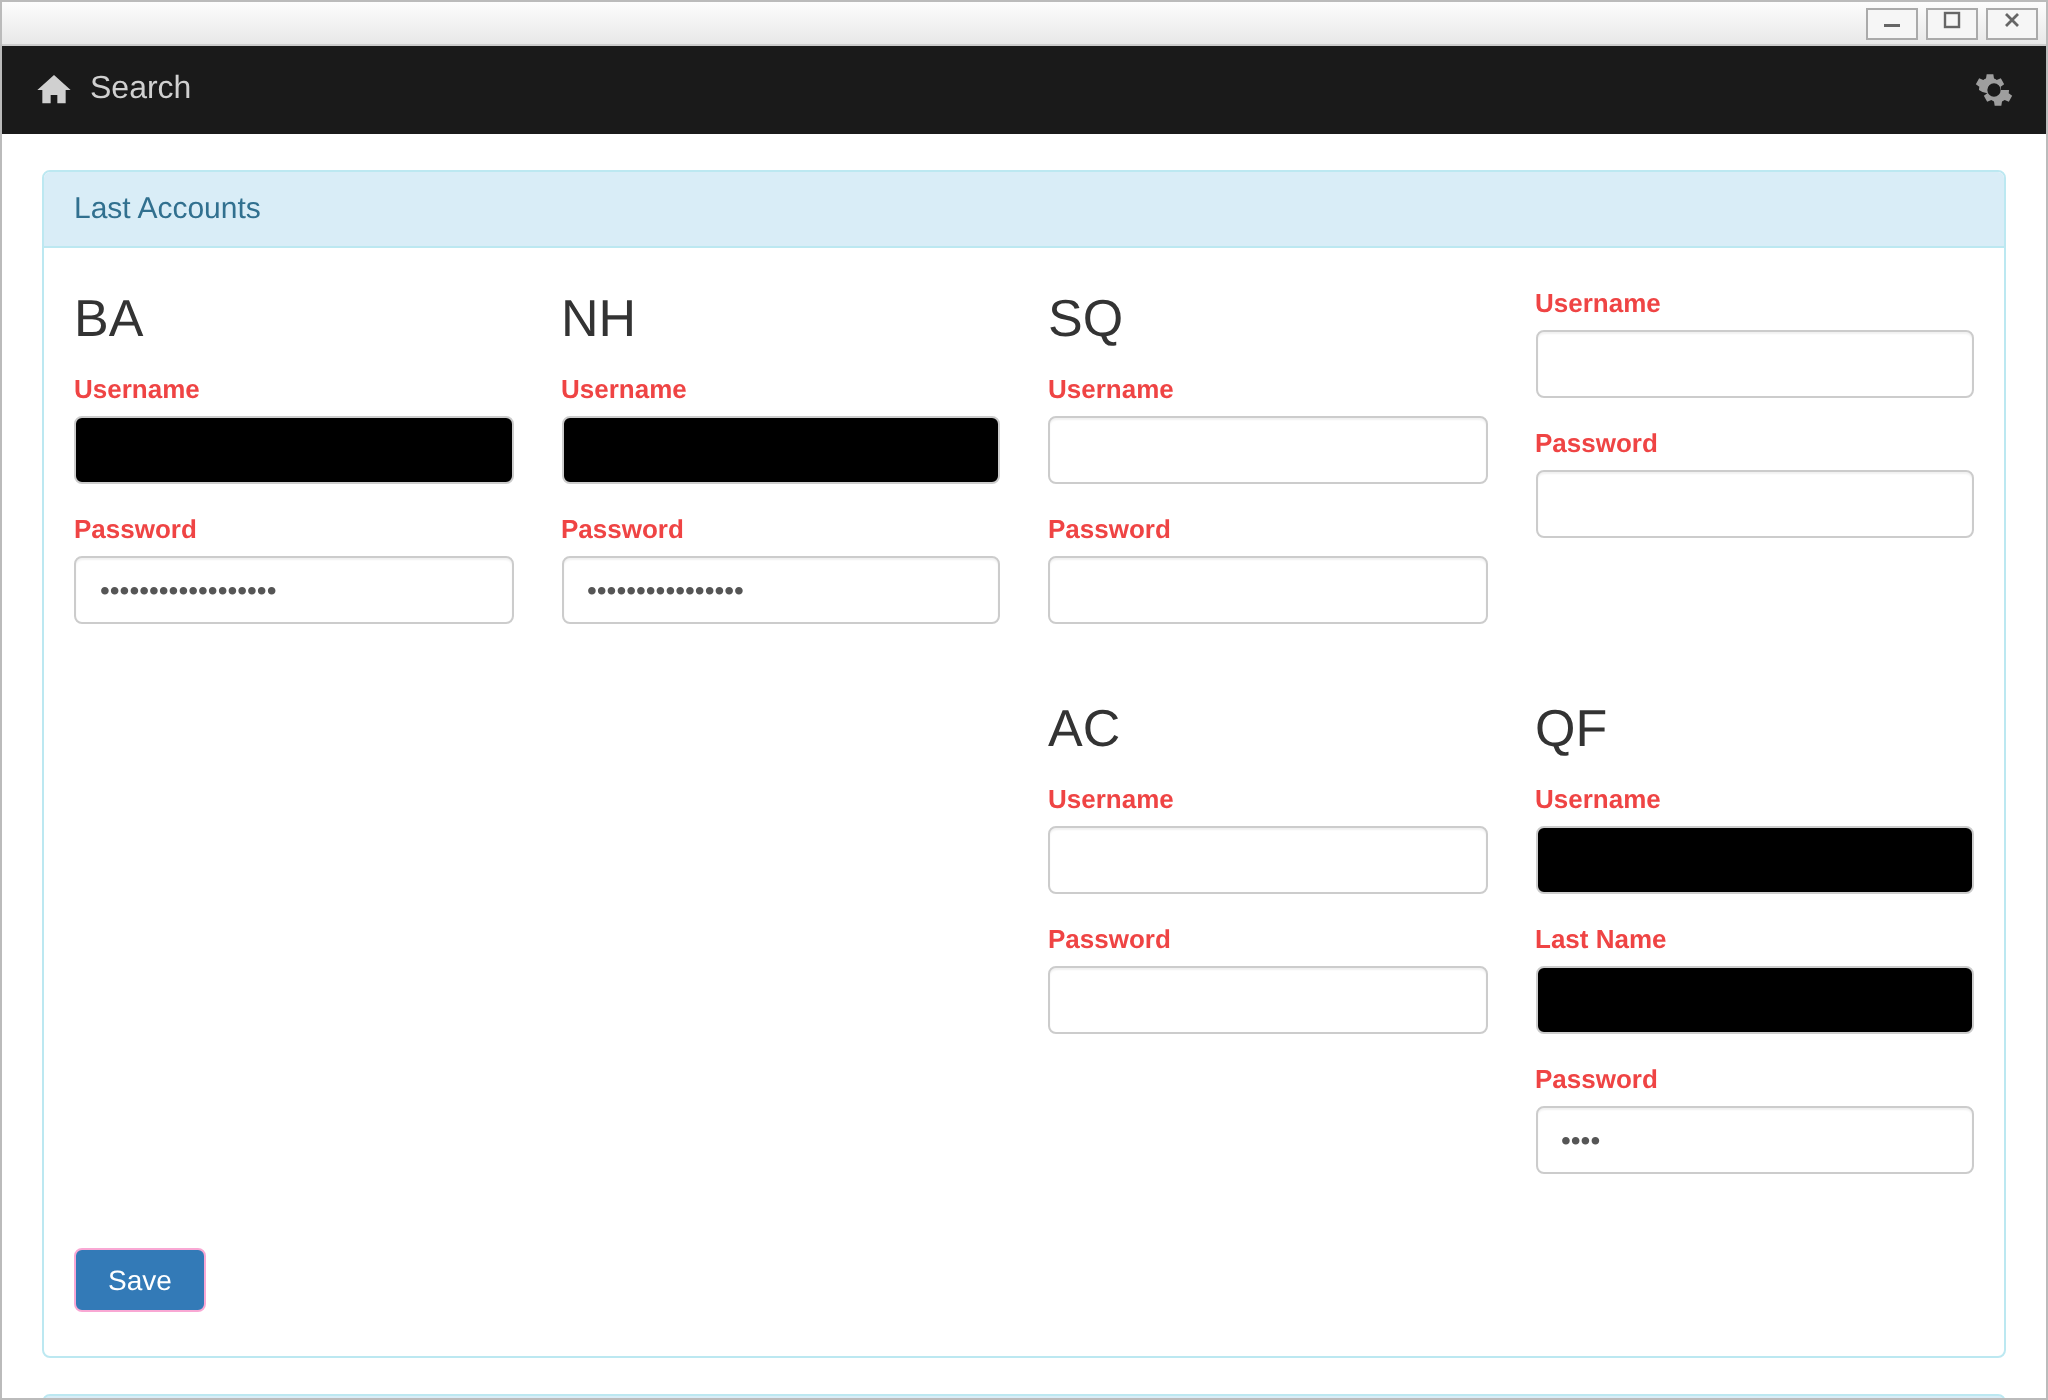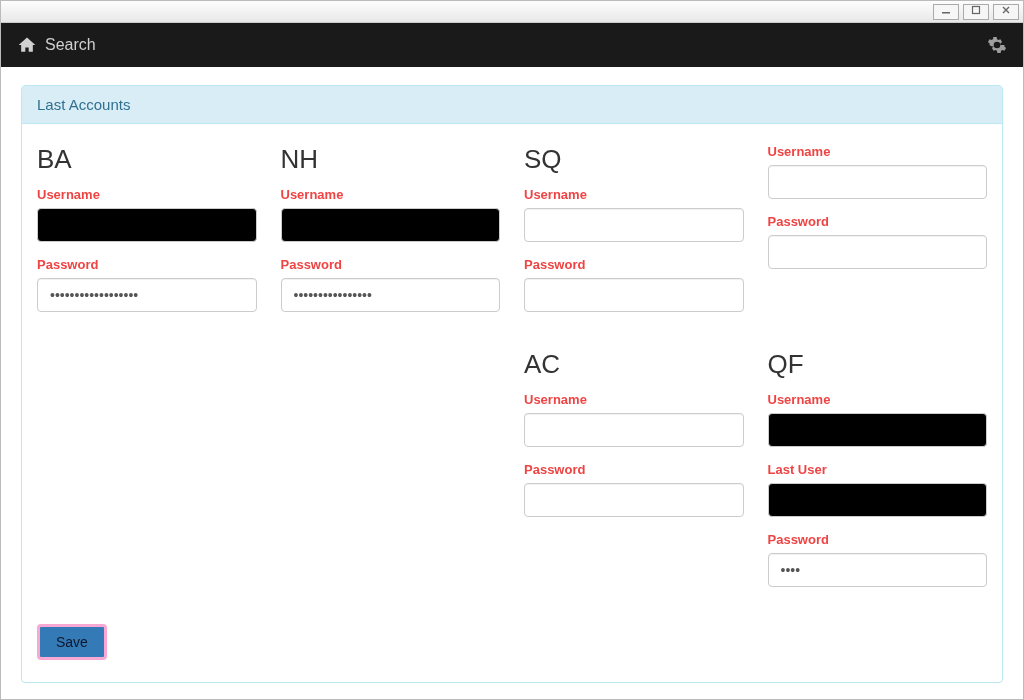--- a/index.html
+++ b/index.html
@@ -122,22 +122,22 @@
       color: #555;
       background: #fff;
       box-shadow: inset 0 1px 1px rgba(0,0,0,.06);
     }
     .redacted {
       background: #000;
       color: #000;
     }
     .btn-primary {
       background: #337ab7;
-      border: 3px solid #f9a8d4;
-      color: #0f172a;
+      border: 1px solid #f9a8d4;
+      color: #ffffff;
       padding: 7px 16px;
       border-radius: 4px;
       font-size: 14px;
       cursor: pointer;
     }
     .panel-debug {
       border: 1px solid #bce8f1;
       border-radius: 4px;
       background: #d9edf7;
     }
@@ -252,21 +252,21 @@
               </div>
             </div>
 
             <div class="account-col">
               <div class="account-heading">QF</div>
               <div class="form-group">
                 <label class="form-label">Username</label>
                 <input type="text" class="form-control redacted" value="███████" style="">
               </div>
               <div class="form-group">
-                <label class="form-label">Last User</label>
+                <label class="form-label">Last Name</label>
                 <input type="text" class="form-control redacted" value="███" style="">
               </div>
               <div class="form-group">
                 <label class="form-label">Password</label>
                 <input type="password" class="form-control" value="••••" style="">
               </div>
             </div>
 
           </div>
 

